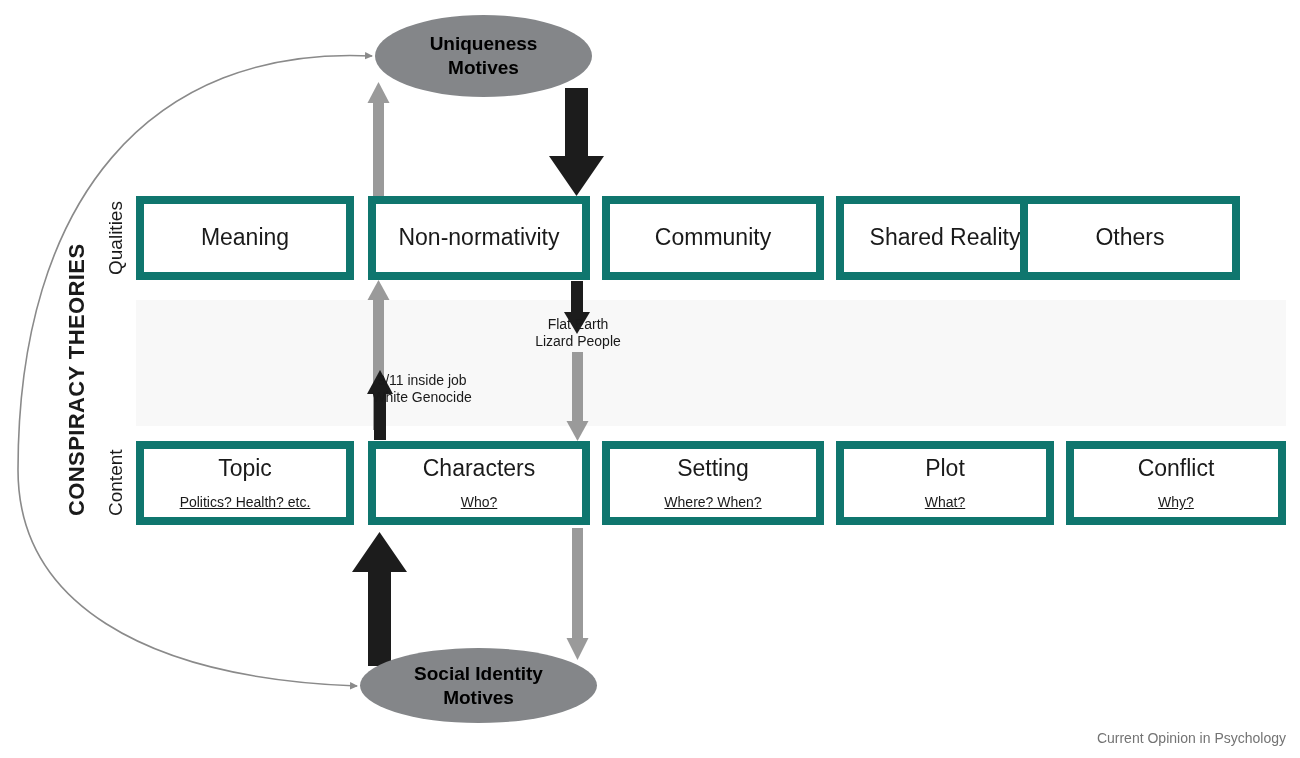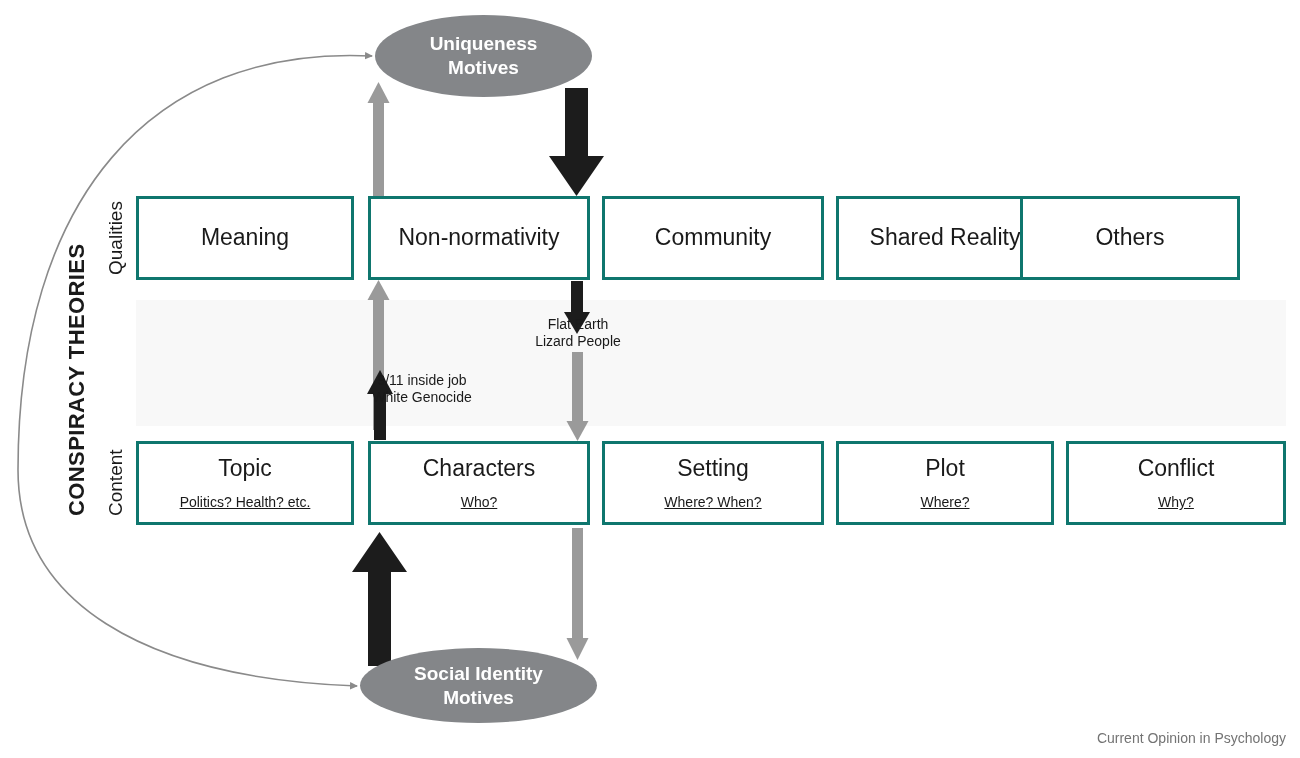--- a/index.html
+++ b/index.html
@@ -39,38 +39,38 @@
   }
   #content-label{
     left:106px;top:441px;height:84px;
     font-size:19px;
     display:flex;align-items:center;justify-content:center;
   }
 
   
   .nodebox{
     position:absolute;
-    border:3px solid #0f766e;
+    border:8px solid #0f766e;
     background:#ffffff;
     box-sizing:border-box;
     display:flex;flex-direction:column;
     align-items:center;justify-content:center;
     text-align:center;
   }
   .nodebox .title{font-size:23px;line-height:1.12;}
   .nodebox .sub{font-size:14px;line-height:1.15;margin-top:13px;text-decoration:underline;}
 
   
   .motive{
     position:absolute;
     background:#848689;
     border-radius:50%;
     display:flex;align-items:center;justify-content:center;
     text-align:center;
-    color:#ffffff;
+    color:#000000;
     font-size:19px;font-weight:bold;line-height:1.25;
     z-index:4;
   }
 
   
   .anno{
     position:absolute;
     font-size:14px;line-height:1.22;
     text-align:center;white-space:nowrap;
     z-index:5;
@@ -173,21 +173,21 @@
   <div class="nodebox" style="left:368px;top:441px;width:222px;height:84px;text-align:center;">
     <span class="title">Characters</span>
     <span class="sub">Who?</span>
   </div>
   <div class="nodebox" style="left:602px;top:441px;width:222px;height:84px;">
     <span class="title">Setting</span>
     <span class="sub">Where? When?</span>
   </div>
   <div class="nodebox" style="left:836px;top:441px;width:218px;height:84px;">
     <span class="title">Plot</span>
-    <span class="sub">Where?</span>
+    <span class="sub">What?</span>
   </div>
   <div class="nodebox" style="left:1066px;top:441px;width:220px;height:84px;">
     <span class="title">Conflict</span>
     <span class="sub">Why?</span>
   </div>
 
   <div class="motive" style="left:375px;top:15px;width:217px;height:82px;">
     <div>
       <div>Uniqueness</div>
       <div>Motives</div>

